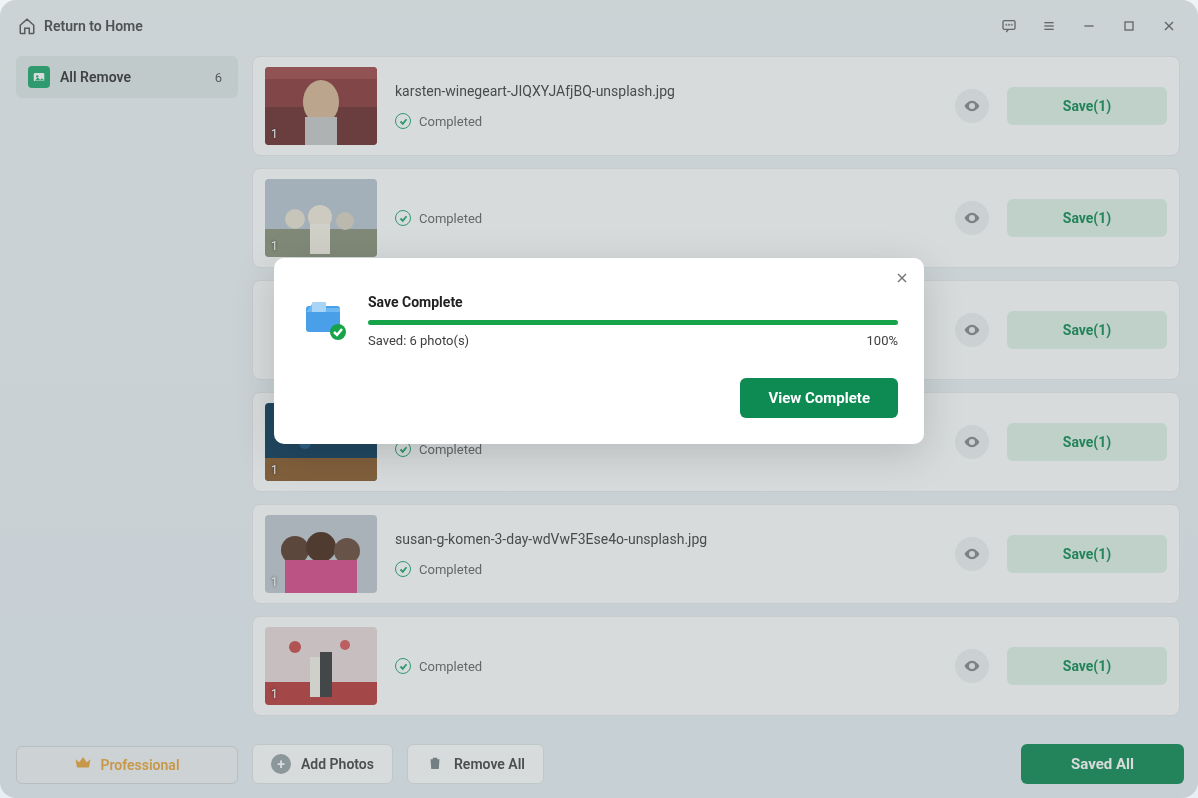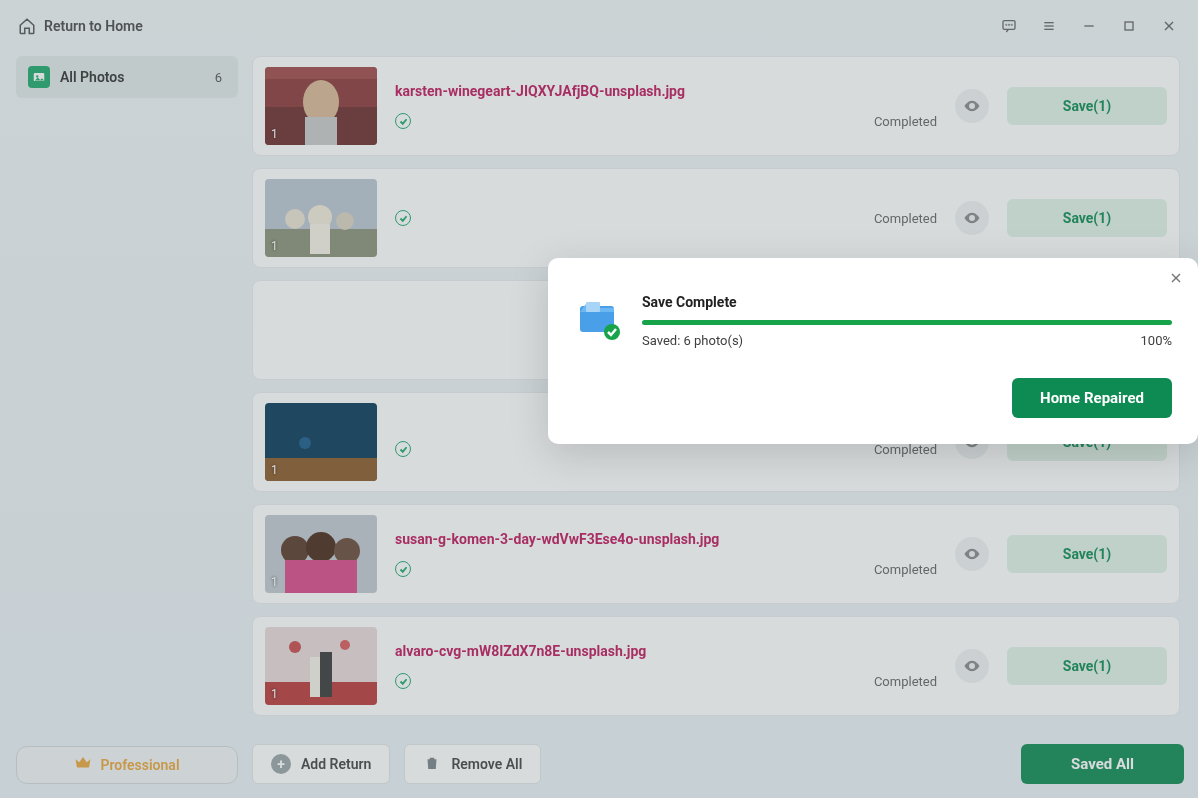--- a/index.html
+++ b/index.html
@@ -19,56 +19,56 @@
 
   
   .sidebar { width: 252px; padding: 14px 14px 14px 16px; display: flex; flex-direction: column; }
   .sidebar-item { display: flex; align-items: center; background: #dfe9e8; border-radius: 6px; padding: 10px 12px; gap: 10px; cursor: pointer; }
   .sidebar-icon { width: 22px; height: 22px; border-radius: 4px; background: #1ca96c; display: flex; align-items: center; justify-content: center; }
   .sidebar-icon svg { width: 14px; height: 14px; fill: #fff; }
   .sidebar-label { flex: 1; font-size: 14px; font-weight: 600; color: #333; }
   .sidebar-count { font-size: 13px; color: #555; margin-right: 4px; }
 
   .sidebar-bottom { margin-top: auto; }
-  .pro-btn { display: flex; align-items: center; justify-content: center; gap: 8px; border: 1px solid #d4d8da; background: #f0f4f5; border-radius: 11px; height: 38px; cursor: pointer; }
+  .pro-btn { display: flex; align-items: center; justify-content: center; gap: 8px; border: 1px solid #d4d8da; background: #f0f4f5; border-radius: 6px; height: 38px; cursor: pointer; }
   .pro-btn .crown { color: #e9a63d; }
   .pro-btn span.lbl { color: #e9a63d; font-weight: 600; font-size: 14px; }
 
   
   .content { flex: 1; display: flex; flex-direction: column; padding: 14px 14px 14px 0; min-width: 0; }
   .list { flex: 1; overflow-y: auto; display: flex; flex-direction: column; gap: 12px; padding-right: 4px; }
   .list::-webkit-scrollbar { width: 8px; }
   .list::-webkit-scrollbar-thumb { background: #c8d0d3; border-radius: 4px; }
 
   .card { background: #fff; border: 1px solid #e6eaec; border-radius: 8px; padding: 10px 12px; display: flex; align-items: center; gap: 18px; }
   .thumb { width: 112px; height: 78px; border-radius: 4px; position: relative; overflow: hidden; flex-shrink: 0; }
   .thumb .num { position: absolute; left: 6px; bottom: 4px; color: #fff; font-size: 12px; text-shadow: 0 0 3px rgba(0,0,0,.8); }
   .thumb svg { width: 100%; height: 100%; }
 
   .info { flex: 1; display: flex; flex-direction: column; gap: 14px; min-width: 0; }
-  .fname { font-size: 14px; font-weight: 700; color: #be185d; white-space: nowrap; overflow: hidden; text-overflow: ellipsis; }
-  .status { display: flex; align-items: center; gap: 8px; font-size: 13px; color: #666; justify-content: space-between; }
+  .fname { font-size: 14px; font-weight: 400; color: #404040; white-space: nowrap; overflow: hidden; text-overflow: ellipsis; }
+  .status { display: flex; align-items: center; gap: 8px; font-size: 13px; color: #666; }
   .check { width: 16px; height: 16px; border-radius: 50%; border: 1.5px solid #1ca96c; display: flex; align-items: center; justify-content: center; }
   .check svg { width: 9px; height: 9px; stroke: #1ca96c; fill: none; stroke-width: 2.5; }
 
   .actions { display: flex; align-items: center; gap: 18px; }
   .eye-btn { width: 34px; height: 34px; border-radius: 50%; background: #eef1f2; display: flex; align-items: center; justify-content: center; cursor: pointer; }
   .eye-btn svg { width: 18px; height: 18px; fill: #888; }
   .save-one { width: 160px; height: 38px; border-radius: 6px; background: #dff2e6; color: #0e8a53; font-weight: 700; font-size: 14px; display: flex; align-items: center; justify-content: center; cursor: pointer; }
 
   
   .footer { display: flex; align-items: center; gap: 14px; padding-top: 14px; }
   .fbtn { display: flex; align-items: center; gap: 10px; height: 40px; padding: 0 18px; border: 1px solid #dfe4e6; border-radius: 6px; background: #fff; cursor: pointer; font-size: 14px; color: #444; font-weight: 600; }
   .fbtn .circ { width: 20px; height: 20px; border-radius: 50%; background: #9aa5a9; display:flex; align-items:center; justify-content:center; color:#fff; font-weight:700; }
   .fbtn .trash svg { width: 18px; height: 18px; fill: #7a8488; }
   .spacer { flex: 1; }
   .save-all { height: 40px; padding: 0 50px; border-radius: 6px; background: #0e8a53; color: #fff; font-weight: 700; font-size: 15px; display: flex; align-items: center; justify-content: center; cursor: pointer; }
 
   
-  .overlay { position: absolute; inset: 0; background: rgba(100,110,115,.25); display: flex; align-items: flex-start; justify-content: flex-end; padding-top: 258px; }
+  .overlay { position: absolute; inset: 0; background: rgba(100,110,115,.25); display: flex; align-items: flex-start; justify-content: center; padding-top: 258px; border-radius: 16px; }
   .modal { width: 650px; background: #fff; border-radius: 10px; padding: 18px 26px 26px 26px; box-shadow: 0 10px 40px rgba(0,0,0,.15); position: relative; }
   .modal-close { position: absolute; right: 14px; top: 12px; cursor: pointer; color: #777; }
   .modal-close svg { width: 16px; height: 16px; stroke: #777; }
   .modal-body { display: flex; gap: 20px; align-items: flex-start; margin-top: 18px; }
   .modal-icon { width: 48px; height: 48px; position: relative; flex-shrink:0; }
   .modal-icon svg { width: 48px; height: 48px; }
   .modal-info { flex: 1; }
   .modal-title { font-size: 14px; font-weight: 700; color: #222; margin-bottom: 10px; }
   .prog-bar { height: 5px; background: #e8eceb; border-radius: 3px; overflow: hidden; }
   .prog-fill { height: 100%; background: #16a34a; width: 100%; }
@@ -128,21 +128,21 @@
 
     <div class="sidebar">
       <div class="sidebar-item">
         <div class="sidebar-icon">
           <svg viewBox="0 0 24 24">
               <rect x="3" y="5" width="18" height="14" rx="2"></rect>
               <circle cx="9" cy="11" r="2" fill="#1ca96c"></circle>
               <path d="M5 18l5-5 4 4 3-3 3 3v1H5z" fill="#1ca96c"></path>
             </svg>
         </div>
-        <span class="sidebar-label">All Photos</span>
+        <span class="sidebar-label">All Remove</span>
         <span class="sidebar-count">6</span>
       </div>
       <div class="sidebar-bottom">
         <div class="pro-btn">
           <span class="crown">
             <svg width="18" height="18" viewBox="0 0 24 24" fill="#e9a63d">
                 <path d="M4 18h16l2-11-5 4-5-7-5 7-5-4 2 11z"></path>
               </svg>
           </span>
           <span class="lbl">Professional</span>
@@ -323,21 +323,20 @@
                 <rect width="112" height="78" fill="#e8d8d8"></rect>
                 <rect y="55" width="112" height="23" fill="#b83a3a"></rect>
                 <rect x="45" y="30" width="10" height="40" fill="#f5f0e8"></rect>
                 <rect x="55" y="25" width="12" height="45" fill="#3a3a3a"></rect>
                 <circle cx="30" cy="20" r="6" fill="#c84a4a"></circle>
                 <circle cx="80" cy="18" r="5" fill="#d85a5a"></circle>
               </svg>
             <span class="num">1</span>
           </div>
           <div class="info">
-            <div class="fname">alvaro-cvg-mW8IZdX7n8E-unsplash.jpg</div>
             <div class="status">
               <span class="check">
                   <svg viewBox="0 0 12 12">
                     <polyline points="2,6 5,9 10,3"></polyline>
                   </svg>
                 </span>
               <span>Completed</span>
             </div>
           </div>
           <div class="actions">
@@ -350,21 +349,21 @@
                 <span>Save(1)</span>
               </div>
           </div>
         </div>
 
       </div>
 
       <div class="footer">
         <div class="fbtn">
           <span class="circ">+</span>
-          <span>Add Return</span>
+          <span>Add Photos</span>
         </div>
         <div class="fbtn">
           <span class="trash">
             <svg viewBox="0 0 24 24">
                 <path d="M4 7h16M9 7V5h6v2M6 7l1 13h10l1-13M10 11v6M14 11v6"></path>
               </svg>
           </span>
           <span>Remove All</span>
         </div>
         <div class="spacer"></div>
@@ -400,17 +399,17 @@
           <div class="prog-fill"></div>
         </div>
         <div class="prog-row">
           <span>Saved: 6 photo(s)</span>
           <span>100%</span>
         </div>
       </div>
     </div>
     <div class="modal-actions">
       <div class="view-btn">
-        <span>Home Repaired</span>
+        <span>View Complete</span>
       </div>
     </div>
   </div>
 </div>
 
 </body></html>

